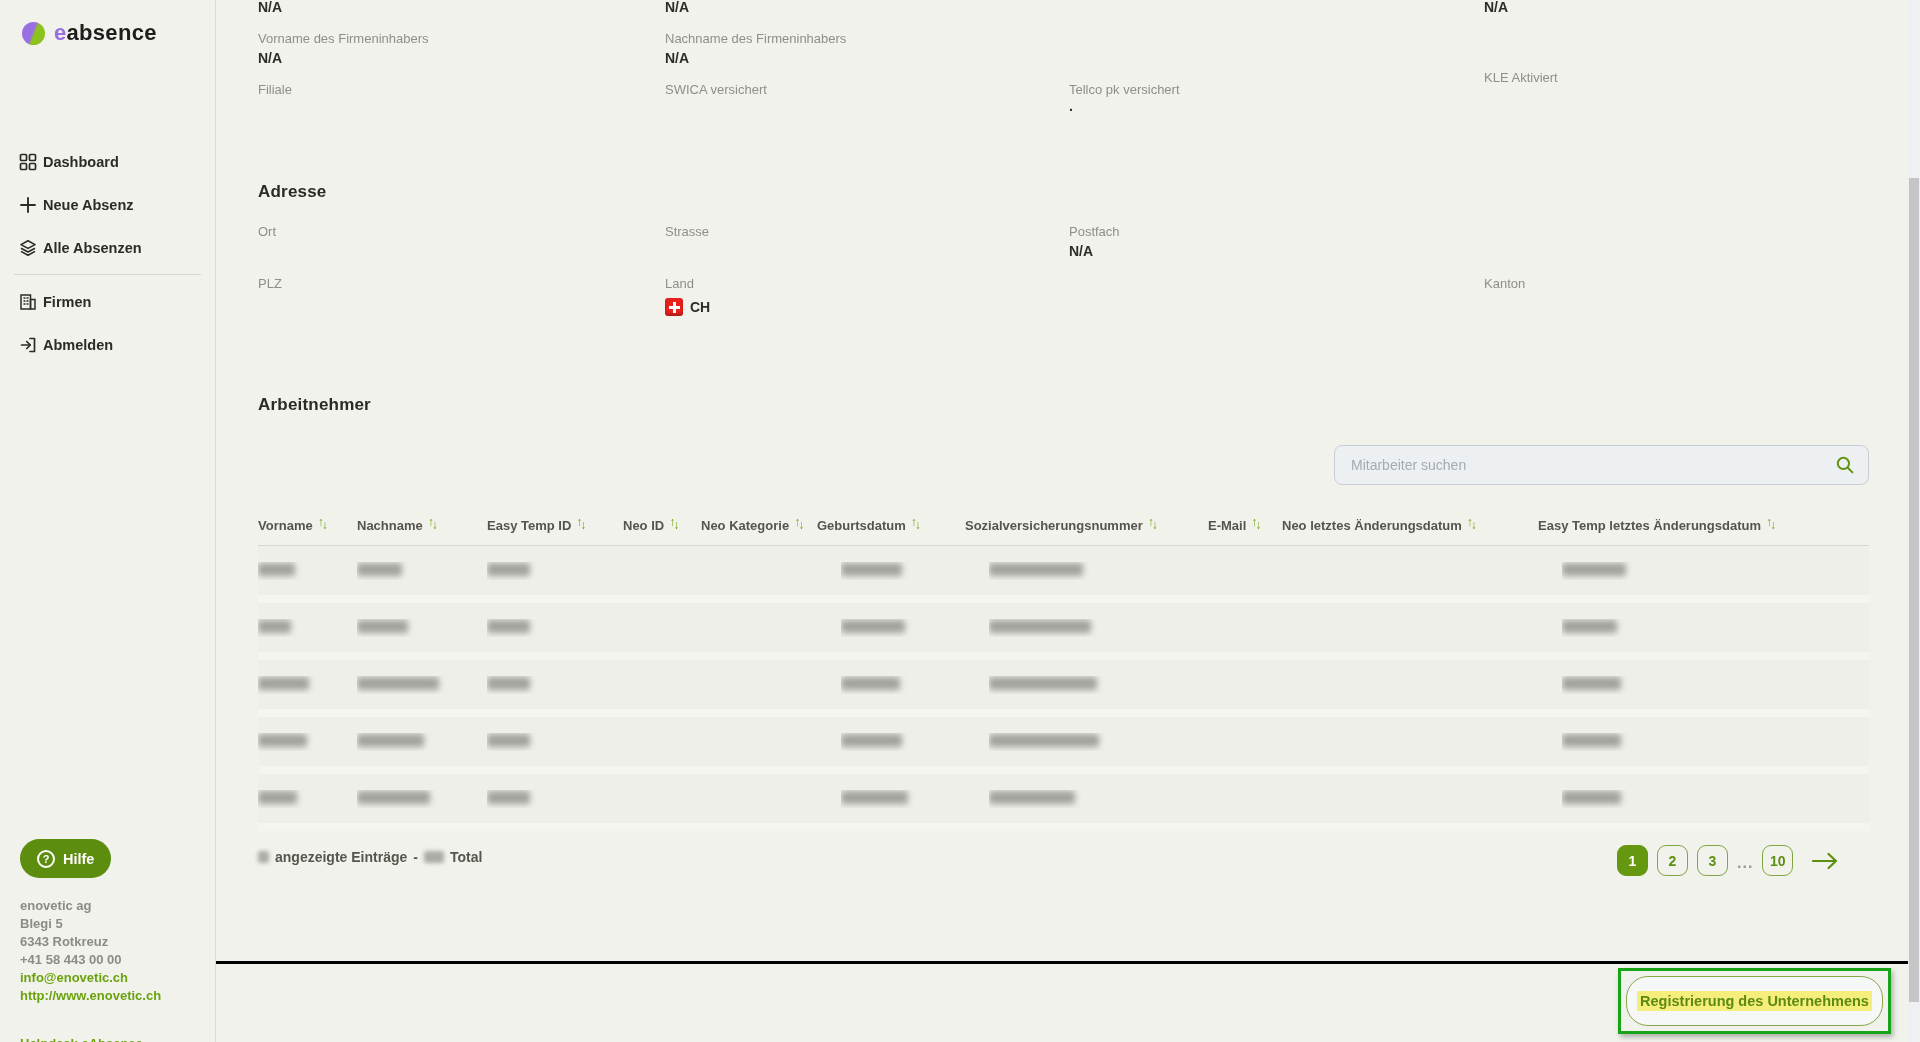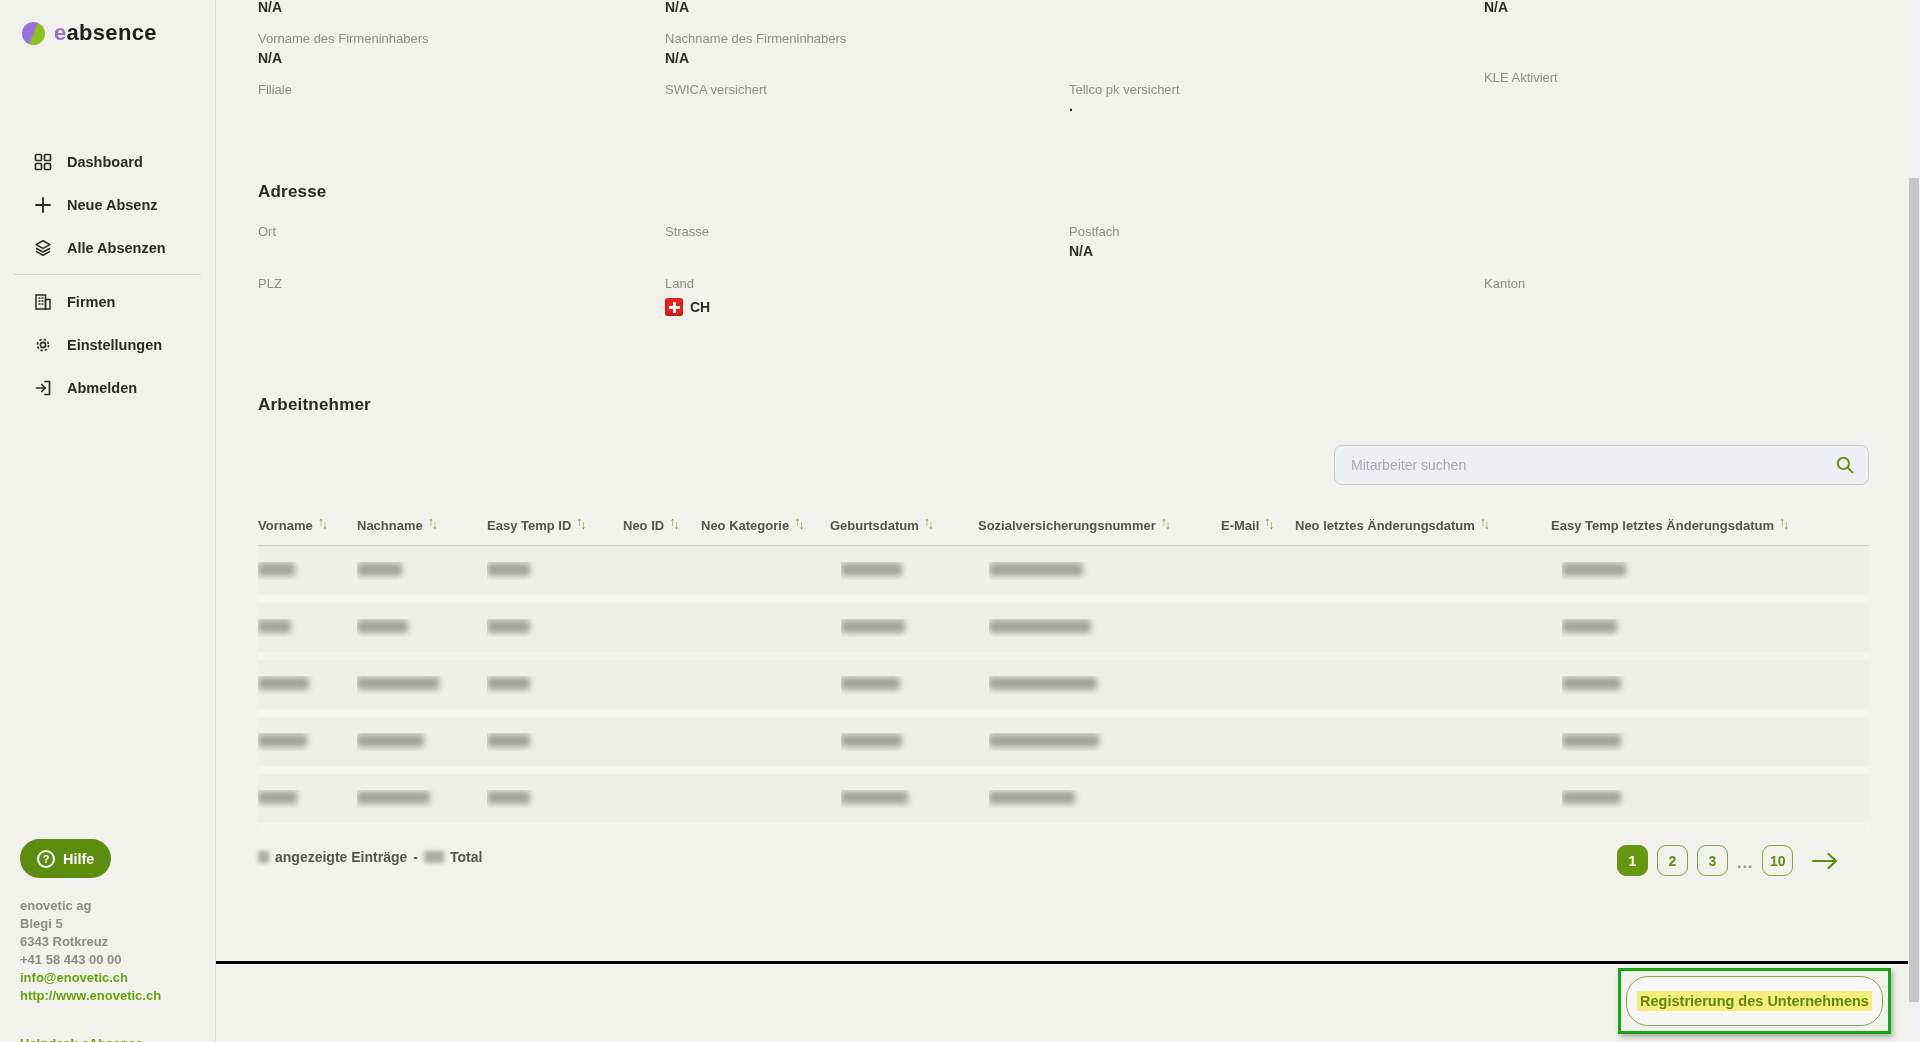--- a/index.html
+++ b/index.html
@@ -8,21 +8,21 @@
     background:#f2f2ec;color:#2c2c28;
     font-family:"Liberation Sans",sans-serif;
   }
   
   .sidebar{position:absolute;left:0;top:0;width:216px;height:1042px;box-sizing:border-box;border-right:1px solid #dcdcd6;background:#f2f2ec;}
   .logo{position:absolute;left:22px;top:20px;display:flex;align-items:center;gap:9px;cursor:pointer;}
   .logo-mark{width:23px;height:23px;border-radius:50%;background:linear-gradient(112deg,#9a6fe2 46%,#8cc21e 54%);}
   .logo-text{font-size:22px;font-weight:700;color:#1e1e1c;letter-spacing:.3px;}
   .logo-text .e{color:#9a6fe2;}
   .nav{position:absolute;left:0;top:140px;width:216px;}
-  .nav-item{display:flex;align-items:center;gap:15px;height:43px;padding-left:34px;cursor:pointer;}
+  .nav-item{display:flex;align-items:center;gap:6px;height:43px;padding-left:19px;cursor:pointer;}
   .nav-icon{width:18px;height:18px;display:flex;align-items:center;justify-content:center;color:#2b2b27;font-size:17px;line-height:1;}
   .nav-label{font-size:14.5px;font-weight:700;color:#2b2b27;}
   .nav-divider{height:1px;background:#d8d8d2;margin:5px 15px 5px 14px;}
   .help-btn{position:absolute;left:20px;top:839px;height:39px;padding:0 17px;border:none;border-radius:20px;background:#5c8d0e;color:#fff;display:flex;align-items:center;gap:8px;font-family:inherit;font-size:14.5px;font-weight:700;cursor:pointer;}
   .help-q{width:18px;height:18px;border-radius:50%;border:2px solid #fff;display:flex;align-items:center;justify-content:center;font-size:11px;font-weight:700;box-sizing:border-box;}
   .contact{position:absolute;left:20px;top:897px;font-size:13px;line-height:18px;font-weight:600;color:#8c8c86;}
   .contact-link{color:#6aa30d;cursor:pointer;}
   .helpdesk{margin-top:30px;color:#6aa30d;font-weight:700;cursor:pointer;}
   
   main{position:absolute;left:216px;top:0;width:1692px;height:1042px;}
@@ -116,29 +116,20 @@
             <line x1="4.5" y1="8" x2="6.5" y2="8"></line>
             <line x1="7.5" y1="8" x2="9.5" y2="8"></line>
             <line x1="4.5" y1="11" x2="6.5" y2="11"></line>
             <line x1="7.5" y1="11" x2="9.5" y2="11"></line>
           </svg>
         </span>
         <span class="nav-label">Firmen</span>
       </div>
       <div class="nav-item">
         <span class="nav-icon">
-          <svg width="18" height="18" viewBox="0 0 18 18" fill="none" stroke="#2b2b27" stroke-width="1.6">
-            <circle cx="9" cy="9" r="2.6"></circle>
-            <circle cx="9" cy="9" r="5.6" stroke-dasharray="2.4 2.0"></circle>
-          </svg>
-        </span>
-        <span class="nav-label">Einstellungen</span>
-      </div>
-      <div class="nav-item">
-        <span class="nav-icon">
           <svg width="18" height="18" viewBox="0 0 18 18" fill="none" stroke="#2b2b27" stroke-width="1.7" stroke-linecap="round" stroke-linejoin="round">
             <path d="M11 2.5 h4.5 v13 H11"></path>
             <path d="M2.5 9 h8.5"></path>
             <path d="M7.8 5.5 L11.2 9 L7.8 12.5"></path>
           </svg>
         </span>
         <span class="nav-label">Abmelden</span>
       </div>
     </nav>
 
@@ -255,21 +246,21 @@
           <span class="sort"><span class="up">↑</span><span class="dn">↓</span></span>
         </div>
         <div class="th" style="width: 136px;">
           <span class="th-label">Easy Temp ID</span>
           <span class="sort"><span class="up">↑</span><span class="dn">↓</span></span>
         </div>
         <div class="th" style="width: 78px;">
           <span class="th-label">Neo ID</span>
           <span class="sort"><span class="up">↑</span><span class="dn">↓</span></span>
         </div>
-        <div class="th" style="width: 129px;">
+        <div class="th" style="width: 116px;">
           <span class="th-label">Neo Kategorie</span>
           <span class="sort"><span class="up">↑</span><span class="dn">↓</span></span>
         </div>
         <div class="th" style="width: 148px;">
           <span class="th-label">Geburtsdatum</span>
           <span class="sort"><span class="up">↑</span><span class="dn">↓</span></span>
         </div>
         <div class="th" style="width: 243px;">
           <span class="th-label">Sozialversicherungsnummer</span>
           <span class="sort"><span class="up">↑</span><span class="dn">↓</span></span>

